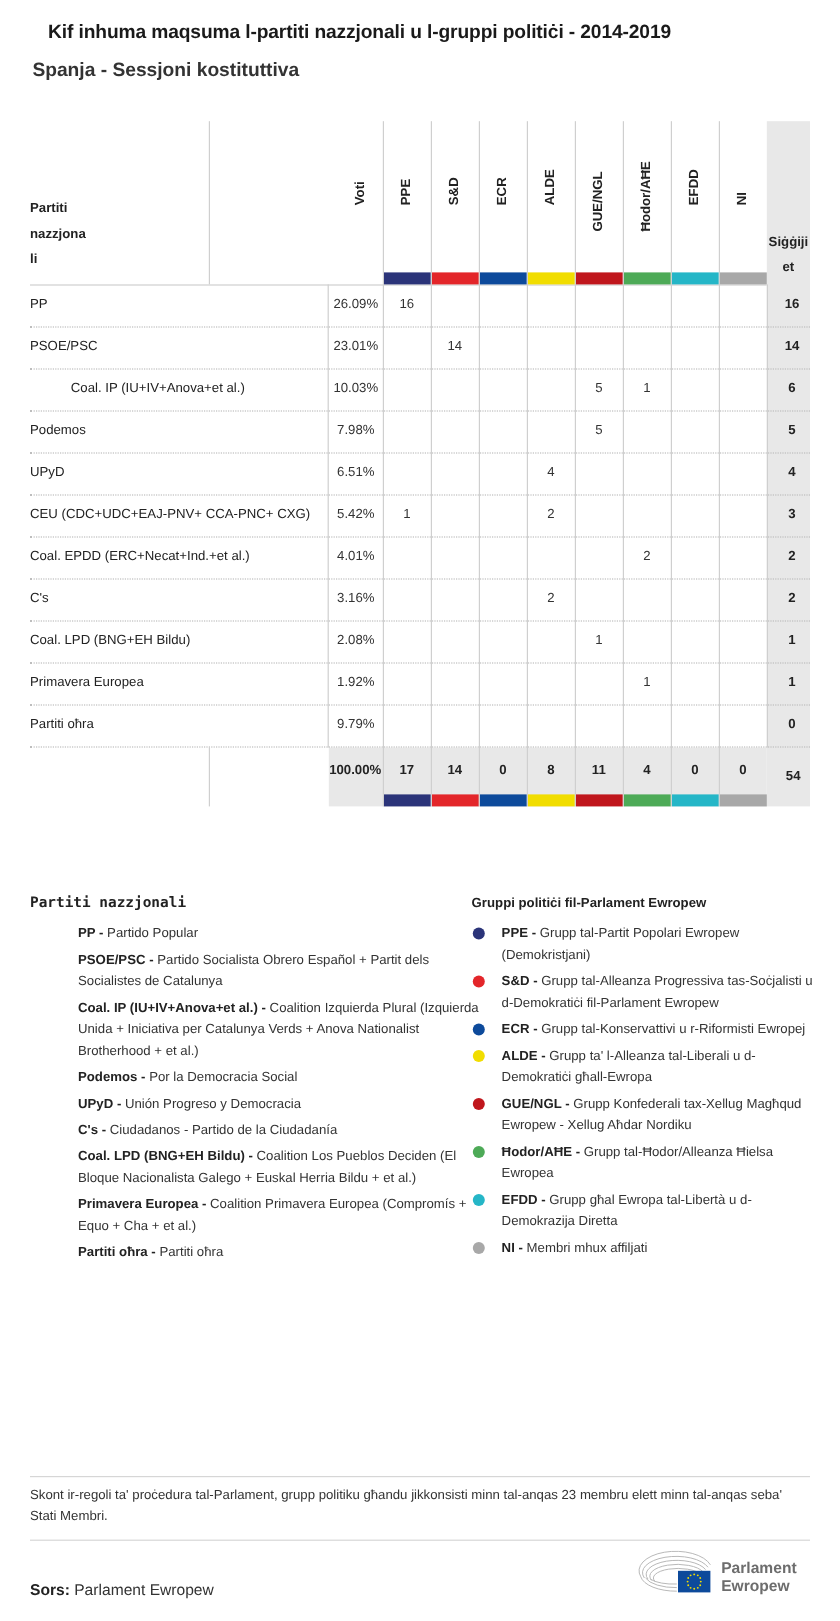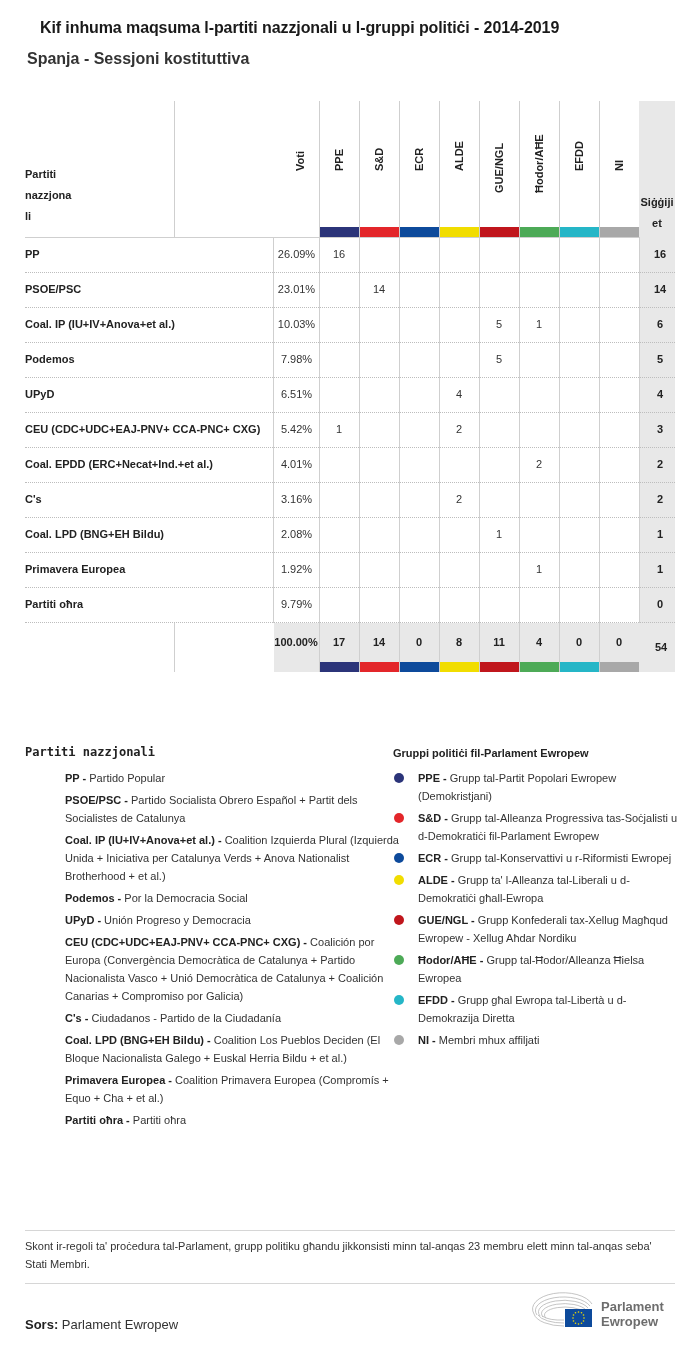--- a/index.html
+++ b/index.html
@@ -15,21 +15,21 @@
   .hline { position: absolute; height: 1px; background: #cfcfcf; }
   .dotline { position: absolute; height: 0; border-top: 1px dotted #bdbdbd; }
   .grey { position: absolute; background: #e8e8e8; }
 
   .hdr-party { position: absolute; left: 25px; top: 164px; width: 60px; font-size: 11px; font-weight: bold; line-height: 21px; color: #222; }
   .rot { position: absolute; transform: rotate(-90deg); transform-origin: left top; font-size: 11px; font-weight: bold; white-space: nowrap; color: #222; }
   .seats-hdr { position: absolute; left: 639px; top: 192px; width: 36px; text-align: center; font-size: 11px; font-weight: bold; line-height: 21px; }
 
   .colorbar { position: absolute; height: 10px; }
 
-  .row-label { position: absolute; left: 25px; font-size: 11px; font-weight: bold; color: #222; white-space: nowrap; }
+  .row-label { position: absolute; left: 25px; font-size: 11px; font-weight: normal; color: #222; white-space: nowrap; }
   .row-voti { position: absolute; left: 274px; width: 45px; text-align: center; font-size: 11px; color: #333; }
   .cell { position: absolute; width: 40px; text-align: center; font-size: 11px; color: #333; }
   .seat { position: absolute; left: 639px; width: 42px; text-align: center; font-size: 11px; font-weight: bold; color: #222; }
   .tot { position: absolute; text-align: center; font-size: 11px; font-weight: bold; color: #222; }
 
   
   .leg-h1 { position: absolute; left: 25px; top: 745px; font-family: "DejaVu Sans Mono", monospace; font-size: 12px; font-weight: bold; color: #222; }
   .leg-list { position: absolute; left: 25px; top: 769px; width: 345px; font-size: 11px; line-height: 18px; color: #333; margin-left: 40px; }
   .leg-list .it { margin-bottom: 4px; }
   .leg-list b { color: #222; }
@@ -111,21 +111,21 @@
     <div class="row-label" style="top: 248px;">PP</div>
     <div class="row-voti" style="top: 248px;">26.09%</div>
     <div class="cell" style="left: 319px; top: 248px;">16</div>
     <div class="seat" style="top: 248px;">16</div>
     <div class="dotline" style="left: 25px; width: 650px; top: 272px;"></div>
     <div class="row-label" style="top: 283px;">PSOE/PSC</div>
     <div class="row-voti" style="top: 283px;">23.01%</div>
     <div class="cell" style="left: 359px; top: 283px;">14</div>
     <div class="seat" style="top: 283px;">14</div>
     <div class="dotline" style="left: 25px; width: 650px; top: 307px;"></div>
-    <div class="row-label" style="top: 318px;">Coal. IP (IU+IV+Anova+et al.)</div>
+    <div class="row-label" style="top: 318px; margin-left: 34px;">Coal. IP (IU+IV+Anova+et al.)</div>
     <div class="row-voti" style="top: 318px;">10.03%</div>
     <div class="cell" style="left: 479px; top: 318px;">5</div>
     <div class="cell" style="left: 519px; top: 318px;">1</div>
     <div class="seat" style="top: 318px;">6</div>
     <div class="dotline" style="left: 25px; width: 650px; top: 342px;"></div>
     <div class="row-label" style="top: 353px;">Podemos</div>
     <div class="row-voti" style="top: 353px;">7.98%</div>
     <div class="cell" style="left: 479px; top: 353px;">5</div>
     <div class="seat" style="top: 353px;">5</div>
     <div class="dotline" style="left: 25px; width: 650px; top: 377px;"></div>
@@ -176,21 +176,20 @@
     <div class="tot" style="left: 639px; width: 44px; top: 641px;">54</div>
   </div>
 
 <div class="leg-h1">Partiti nazzjonali</div>
 <div class="leg-list" id="legParties">
     <div class="it"><b>PP -</b><span> Partido Popular</span></div>
     <div class="it"><b>PSOE/PSC -</b><span> Partido Socialista Obrero Español + Partit dels Socialistes de Catalunya</span></div>
     <div class="it"><b>Coal. IP (IU+IV+Anova+et al.) -</b><span> Coalition Izquierda Plural (Izquierda Unida + Iniciativa per Catalunya Verds + Anova Nationalist Brotherhood + et al.)</span></div>
     <div class="it"><b>Podemos -</b><span> Por la Democracia Social</span></div>
     <div class="it"><b>UPyD -</b><span> Unión Progreso y Democracia</span></div>
-    <div class="it"><b>CEU (CDC+UDC+EAJ-PNV+ CCA-PNC+ CXG) -</b><span> Coalición por Europa (Convergència Democràtica de Catalunya + Partido Nacionalista Vasco + Unió Democràtica de Catalunya + Coalición Canarias + Compromiso por Galicia)</span></div>
     <div class="it"><b>C's -</b><span> Ciudadanos - Partido de la Ciudadanía</span></div>
     <div class="it"><b>Coal. LPD (BNG+EH Bildu) -</b><span> Coalition Los Pueblos Deciden (El Bloque Nacionalista Galego + Euskal Herria Bildu + et al.)</span></div>
     <div class="it"><b>Primavera Europea -</b><span> Coalition Primavera Europea (Compromís + Equo + Cha + et al.)</span></div>
     <div class="it"><b>Partiti oħra -</b><span> Partiti oħra</span></div>
   </div>
 
 <div class="leg-h2">Gruppi politiċi fil-Parlament Ewropew</div>
 <div class="grp-list" id="legGroups">
     <div class="it"><span class="dot" style="background: rgb(43, 52, 121);"></span><b>PPE -</b><span> Grupp tal-Partit Popolari Ewropew (Demokristjani)</span></div>
     <div class="it"><span class="dot" style="background: rgb(227, 38, 42);"></span><b>S&amp;D -</b><span> Grupp tal-Alleanza Progressiva tas-Soċjalisti u d-Demokratiċi fil-Parlament Ewropew</span></div>

